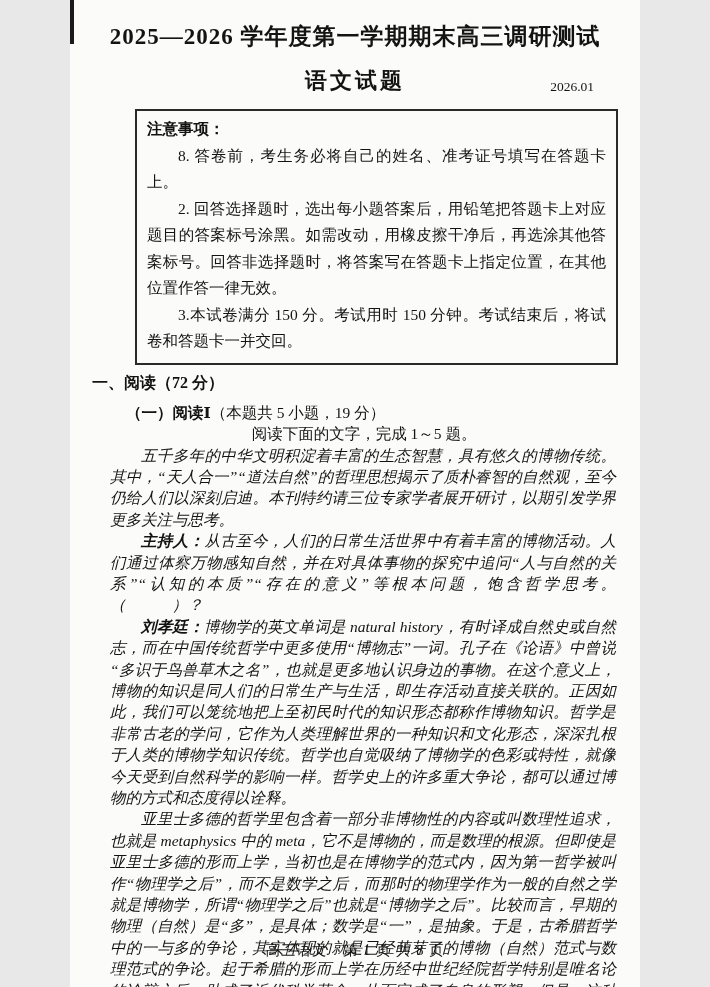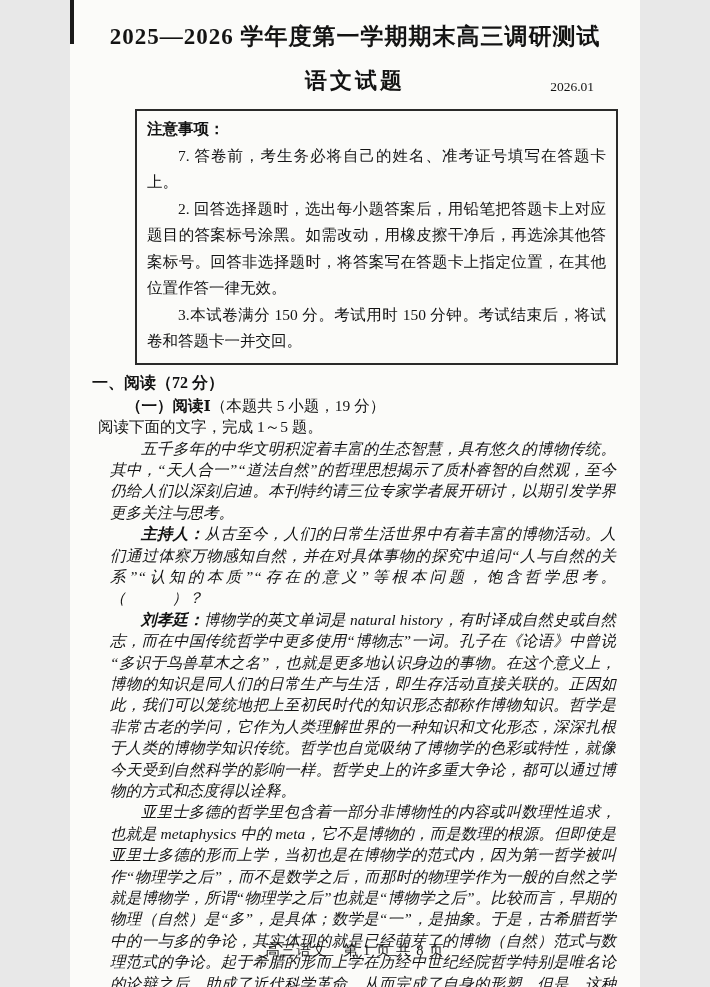--- a/index.html
+++ b/index.html
@@ -63,27 +63,28 @@
   .section-heading {
     font-weight: bold;
     font-size: 16px;
     margin-top: 7px;
     line-height: 22px;
   }
   .subheading {
     margin-left: 34px;
     font-size: 15.5px;
     line-height: 21.5px;
-    margin-top: 1px;
+    margin-top: 8px;
   }
   .subheading .bold-part { font-weight: bold; }
   .instruction {
-    margin-left: 6px;
+    margin-left: 18px;
     font-size: 15.5px;
     line-height: 21.5px;
+    text-align: center;
   }
   .passage {
     margin-left: 18px;
     margin-right: 2px;
     font-size: 15.5px;
     line-height: 21.4px;
     text-align: justify;
   }
   .kaiti { font-style: italic; }
   .editor-label {
@@ -111,21 +112,21 @@
 
   <div class="doc-title">2025—2026 学年度第一学期期末高三调研测试</div>
 
   <div class="subtitle-row">
     <span class="doc-subtitle">语文试题</span>
     <span class="doc-date">2026.01</span>
   </div>
 
   <div class="notice-box">
     <div class="notice-heading">注意事项：</div>
-    <p>7. 答卷前，考生务必将自己的姓名、准考证号填写在答题卡上。</p>
+    <p>8. 答卷前，考生务必将自己的姓名、准考证号填写在答题卡上。</p>
     <p>2. 回答选择题时，选出每小题答案后，用铅笔把答题卡上对应题目的答案标号涂黑。如需改动，用橡皮擦干净后，再选涂其他答案标号。回答非选择题时，将答案写在答题卡上指定位置，在其他位置作答一律无效。</p>
     <p>3.本试卷满分 150 分。考试用时 150 分钟。考试结束后，将试卷和答题卡一并交回。</p>
   </div>
 
   <div class="section-heading">一、阅读（72 分）</div>
 
   <div class="subheading">
     <span class="bold-part">（一）阅读Ⅰ</span><span>（本题共 5 小题，19 分）</span>
   </div>
 

